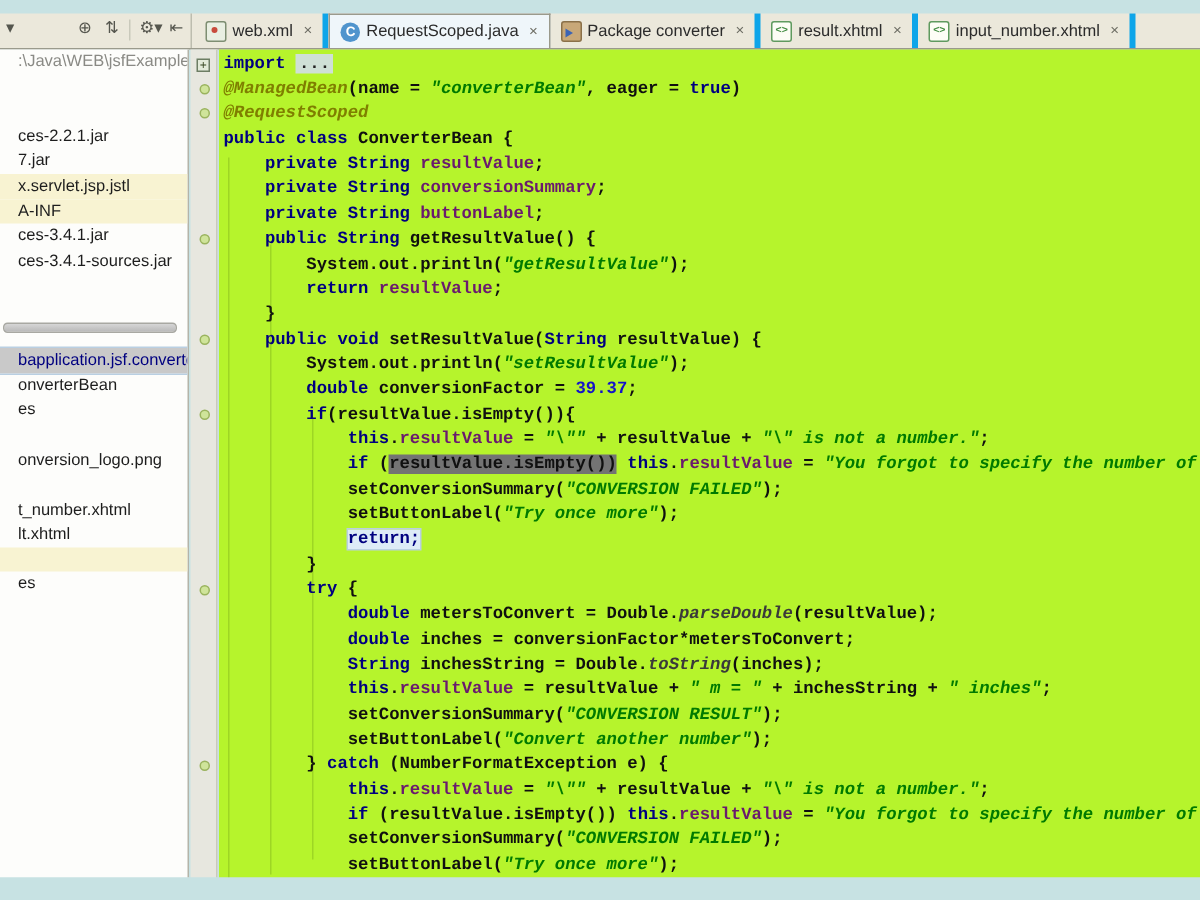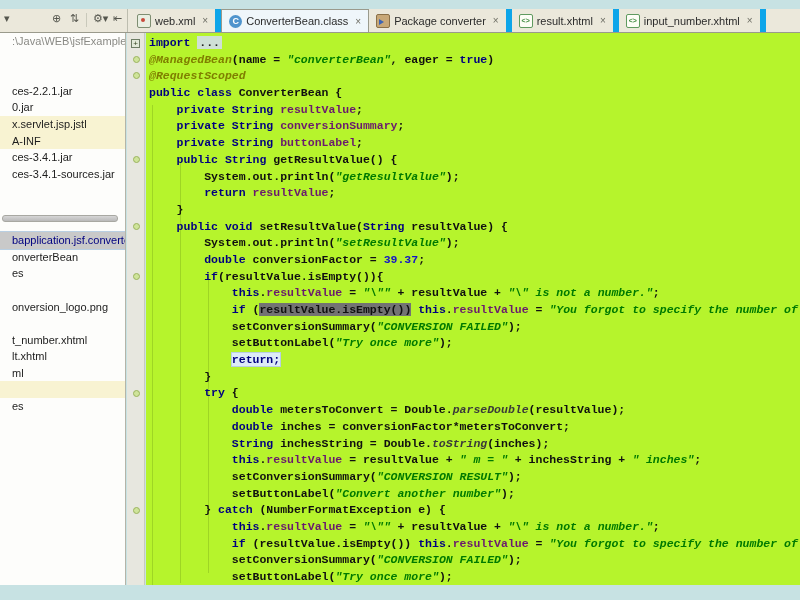--- a/index.html
+++ b/index.html
@@ -13,21 +13,21 @@
   #header-strip{position:absolute;top:9px;left:0;width:800px;height:24px;
     background:#ebe8db;border-bottom:1px solid #9a9a8c;box-sizing:border-box;}
   #panel-toolbar{position:absolute;left:0;top:0;width:127px;height:23px;}
   .tb-icon{position:absolute;top:3px;font-size:11px;color:#55564e;cursor:default;}
   #tb-dd{left:4px;} #tb-0{left:52px;} #tb-1{left:70px;} #tb-2{left:93px;} #tb-3{left:113px;}
   .tb-sep{position:absolute;left:86px;top:4px;width:1px;height:14px;background:#c9c9bb;}
   #strip-divider{position:absolute;left:127px;top:0;width:1px;height:23px;background:#bdbdaf;}
   
   #tab-bar{position:absolute;left:130px;top:0;height:23px;display:flex;}
   .tab{display:flex;align-items:center;gap:4px;padding:0 7px;height:23px;
-    font-size:11px;color:#2b2b2b;border-right:6px solid #0ea5e9;box-sizing:border-box;}
+    font-size:11px;color:#2b2b2b;border-right:4px solid #0ea5e9;box-sizing:border-box;}
   .tab.active{background:#eff6fa;border:1px solid #9a9a8c;border-bottom:none;}
   .tab .close{font-size:10px;color:#6d6d64;margin-left:3px;}
   .ticon{width:12px;height:12px;display:inline-flex;align-items:center;justify-content:center;flex:0 0 auto;}
   .icon-xmlfile{background:#e9efe2;border:1px solid #7e8e72;border-radius:2px;position:relative;}
   .icon-xmlfile::after{content:"";position:absolute;left:3px;top:3px;width:4px;height:4px;background:#c84b3c;border-radius:50%;}
   .icon-class{width:13px;height:13px;border-radius:50%;background:#4f94cd;color:#fff;
     font-size:9px;font-weight:bold;display:inline-flex;align-items:center;justify-content:center;}
   .icon-package{background:#c8a878;border:1px solid #8a7048;border-radius:2px;position:relative;}
   .icon-package::after{content:"";position:absolute;left:2px;top:4px;border:3px solid transparent;border-left:5px solid #3c64b4;}
   .icon-xhtml{background:#fdfdf6;border:1px solid #5f9a5f;border-radius:2px;color:#3f8a3f;
@@ -83,21 +83,21 @@
   </div>
   <div id="strip-divider"></div>
   <div id="tab-bar">
     <div class="tab">
       <span class="ticon icon-xmlfile"></span>
       <span>web.xml</span>
       <span class="close">×</span>
     </div>
     <div class="tab active">
       <span class="ticon icon-class">C</span>
-      <span>ConverterBean.class</span>
+      <span>RequestScoped.java</span>
       <span class="close">×</span>
     </div>
     <div class="tab">
       <span class="ticon icon-package"></span>
       <span>Package converter</span>
       <span class="close">×</span>
     </div>
     <div class="tab">
       <span class="ticon icon-xhtml">&lt;&gt;</span>
       <span>result.xhtml</span>
@@ -110,37 +110,36 @@
     </div>
   </div>
 </div>
 
 <div id="project-sidebar">
   <div id="project-tree">
       <div class="tree-row root">:\Java\WEB\jsfExample)</div>
       <div class="tree-row"></div>
       <div class="tree-row"></div>
       <div class="tree-row">ces-2.2.1.jar</div>
-      <div class="tree-row">0.jar</div>
+      <div class="tree-row">7.jar</div>
       <div class="tree-row hl">x.servlet.jsp.jstl</div>
       <div class="tree-row hl">A-INF</div>
       <div class="tree-row">ces-3.4.1.jar</div>
       <div class="tree-row">ces-3.4.1-sources.jar</div>
       <div class="tree-row"></div>
       <div class="tree-row"></div>
       <div class="tree-row"></div>
       <div class="tree-row sel">bapplication.jsf.converter</div>
       <div class="tree-row">onverterBean</div>
       <div class="tree-row">es</div>
       <div class="tree-row"></div>
       <div class="tree-row">onversion_logo.png</div>
       <div class="tree-row"></div>
       <div class="tree-row">t_number.xhtml</div>
       <div class="tree-row">lt.xhtml</div>
-      <div class="tree-row">ml</div>
       <div class="tree-row hl"></div>
       <div class="tree-row">es</div>
     </div>
   <div id="tree-separator"></div>
 </div>
 
 <div id="editor-gutter">
     <div class="fold-plus" style="top: 6px;">+</div>
     <div class="fold-dot" style="top: 22.7px;"></div>
     <div class="fold-dot" style="top: 39.4px;"></div>

